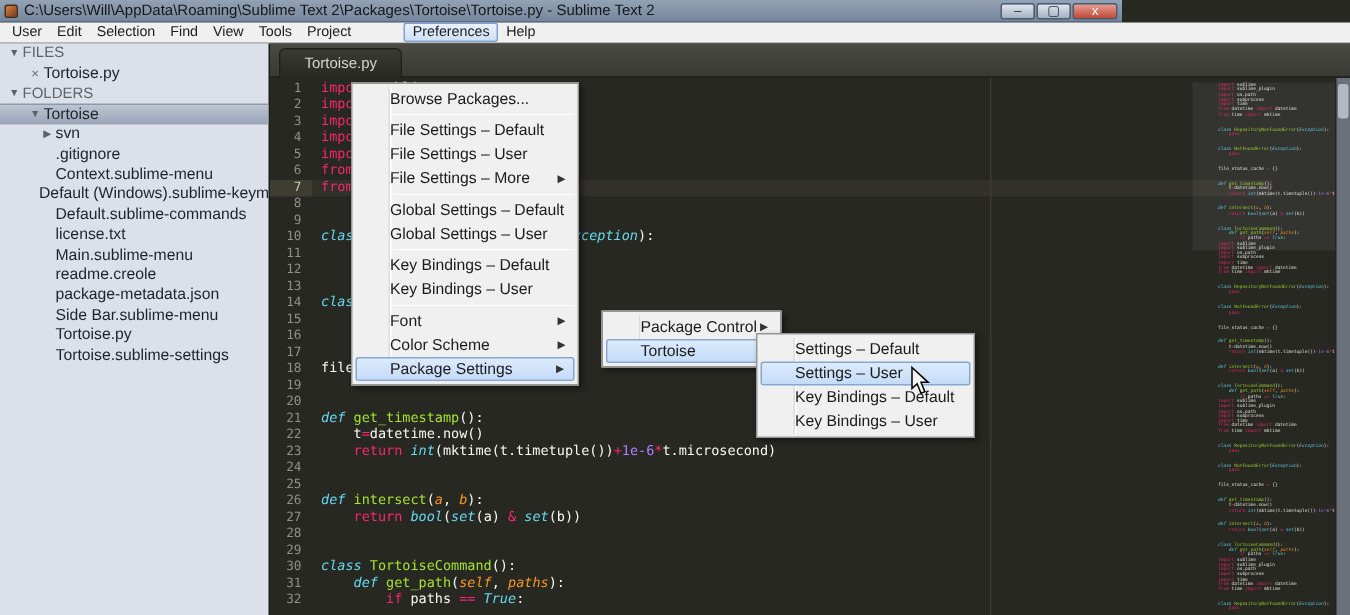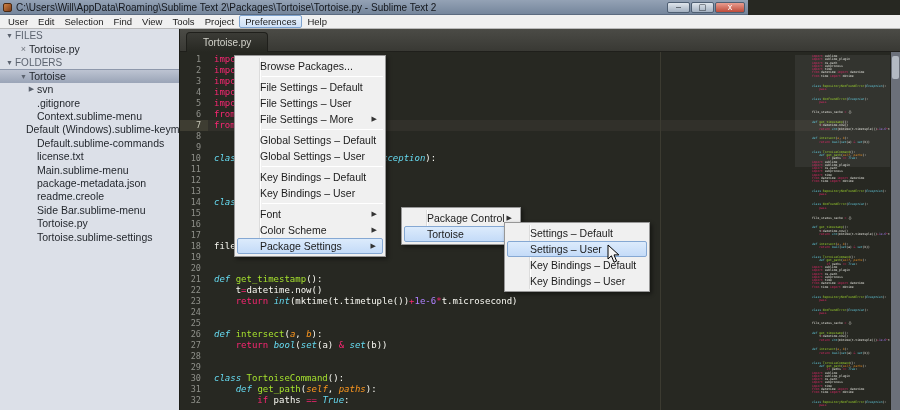--- a/index.html
+++ b/index.html
@@ -17,21 +17,21 @@
   .cap-btn { width:23px; height:11px; font-size:9px; line-height:9px; text-align:center;
     border:1px solid #4e5e72; border-radius:2px; color:#2a3138;
     background:linear-gradient(#dfe5ec,#a4b1c1); cursor:default; }
   .cap-btn.close { width:30px; background:linear-gradient(#e99d90,#bd4a39); color:#fff; }
 
   
   #menubar { position:absolute; left:0; top:15px; width:900px; height:14px;
     background:#f0f0f0; border-bottom:1px solid #b9b9b9; display:flex; align-items:stretch;
     padding-left:3px; font-size:9.5px; color:#1b1b1b; }
   .mb-item { padding:0 5px; display:flex; align-items:center; white-space:nowrap; }
-  .mb-item.active { background:linear-gradient(#e9f1fb,#cfe1f7); border:1px solid #7da2ce; border-radius:2px; }
+  .mb-item.active { background:linear-gradient(#e9f1fb,#cfe1f7); border:1px solid #7da2ce; border-radius:2px;margin-left:30px; }
 
   
   #sidebar { position:absolute; left:0; top:29px; width:180px; height:381px;
     background:#dce0e8; border-right:1px solid #1c1d18; overflow:hidden; }
   .side-row { position:relative; height:13.4px; display:flex; align-items:center;
     font-size:10.5px; color:#1f2329; white-space:nowrap; }
   .side-row.header { color:#5c636f; font-size:10px; }
   .side-row.selected { background:linear-gradient(#bdc4d2,#9aa4b7); border-top:1px solid #8e98ab; }
   .tree-icon { display:inline-block; width:11px; font-size:7px; color:#5b626e; text-align:center; }
   .tree-icon.x { font-size:9px; color:#70757e; }
@@ -151,25 +151,25 @@
       <div class="side-row" style="padding-left: 26px;">
         <span class="tree-icon"></span>
         <span>license.txt</span>
       </div>
       <div class="side-row" style="padding-left: 26px;">
         <span class="tree-icon"></span>
         <span>Main.sublime-menu</span>
       </div>
       <div class="side-row" style="padding-left: 26px;">
         <span class="tree-icon"></span>
+        <span>readme.creole</span>
+      </div>
+      <div class="side-row" style="padding-left: 26px;">
+        <span class="tree-icon"></span>
         <span>package-metadata.json</span>
-      </div>
-      <div class="side-row" style="padding-left: 26px;">
-        <span class="tree-icon"></span>
-        <span>readme.creole</span>
       </div>
       <div class="side-row" style="padding-left: 26px;">
         <span class="tree-icon"></span>
         <span>Side Bar.sublime-menu</span>
       </div>
       <div class="side-row" style="padding-left: 26px;">
         <span class="tree-icon"></span>
         <span>Tortoise.py</span>
       </div>
       <div class="side-row" style="padding-left: 26px;">

